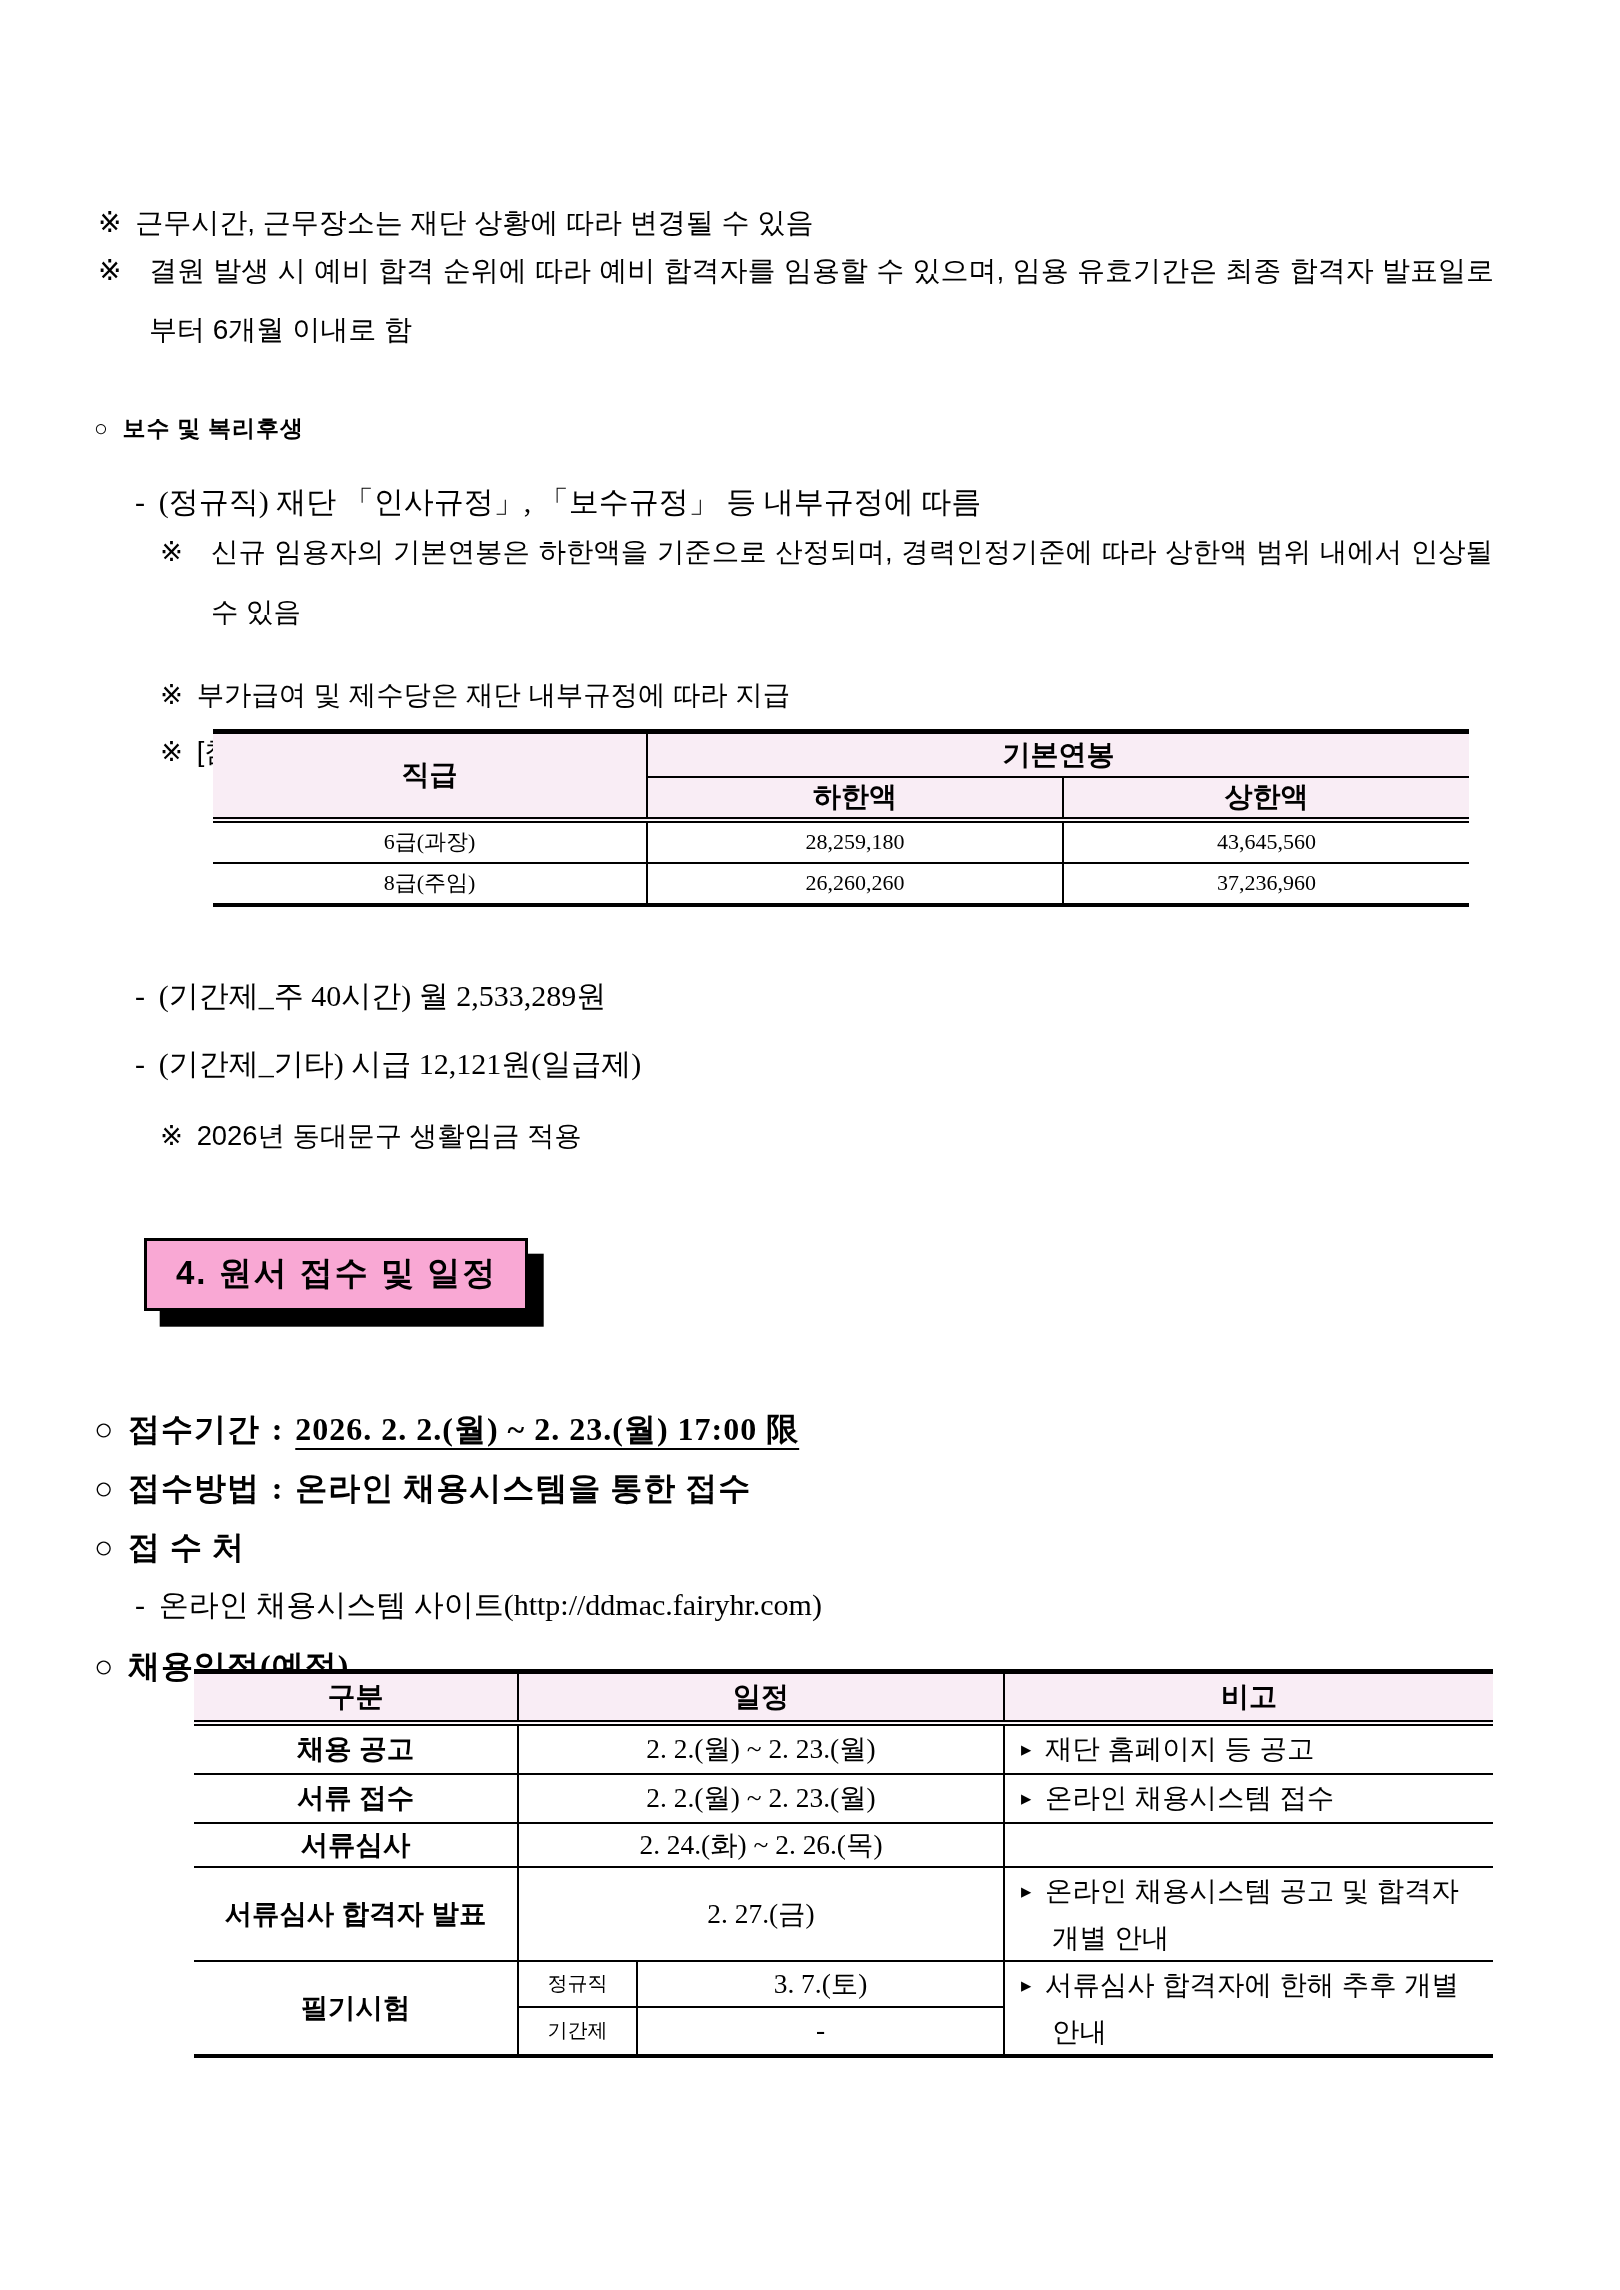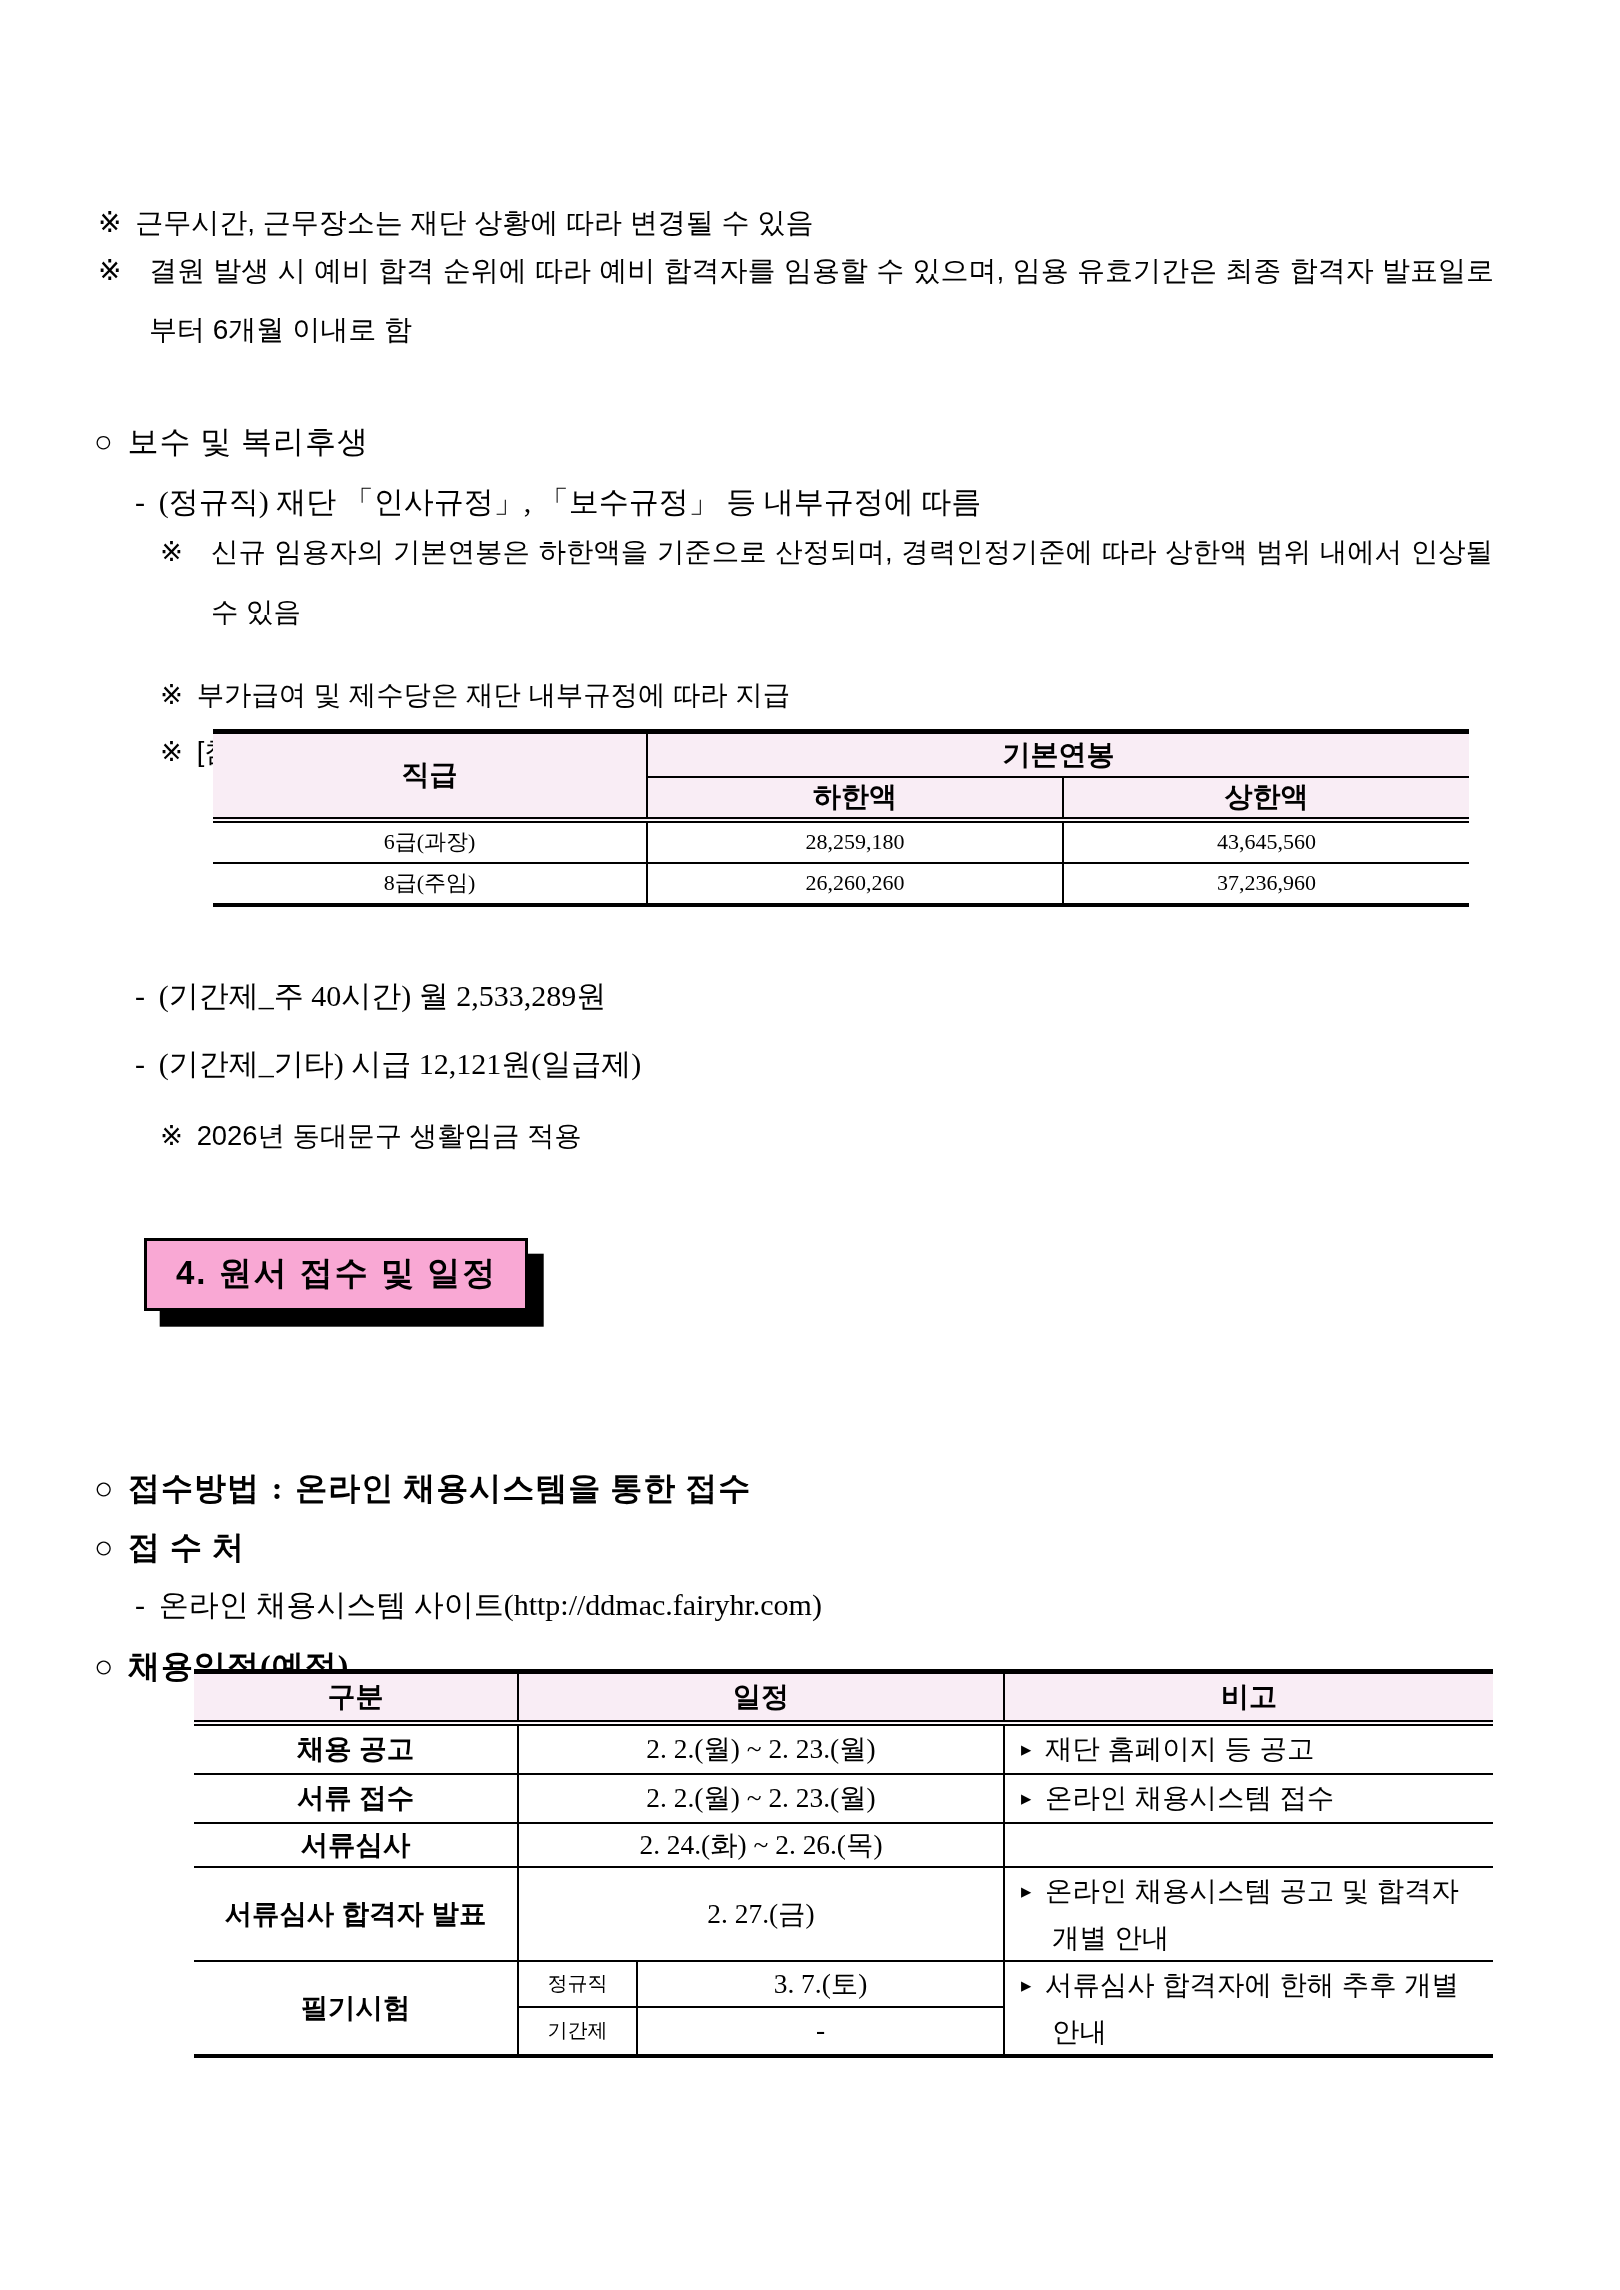--- a/index.html
+++ b/index.html
@@ -9,21 +9,21 @@
   }
   .doc{position:relative;width:1620px;height:2291px;}
   .abs{position:absolute;}
   
   .sans{font-family:"Liberation Sans","DejaVu Sans",sans-serif;}
   .note1{left:98px;top:176px;font-size:28px;}
   .note2{left:98px;top:241px;width:1396px;font-size:28px;line-height:59px;text-align:justify;}
   .hang .mark{position:absolute;left:0;top:0;}
   .hang .txt{display:block;padding-left:51px;}
   .mark{margin-right:13.7px;}
-  .sec-title{font-size:31px;font-weight:normal;letter-spacing:1px;}
+  .sec-title{font-size:23px;font-weight:bold;letter-spacing:1px;}
   .comp-title{left:94px;top:390px;}
   .dash-line{font-size:30px;}
   .dash1{left:135px;top:452px;}
   .dash2{left:135px;top:946px;}
   .dash3{left:135px;top:1014px;}
   .subnote{font-size:27.4px;line-height:60px;}
   .sn1{left:160px;top:522px;width:1333px;text-align:justify;}
   .sn2{left:160px;top:638px;}
   .sn3{left:160px;top:695px;}
   .sn4{left:160px;top:1079px;}
@@ -111,20 +111,21 @@
 
   <p class="abs dash-line dash2"><span class="mark">-</span><span>(기간제_주 40시간) 월 2,533,289원</span></p>
 
   <p class="abs dash-line dash3"><span class="mark">-</span><span>(기간제_기타) 시급 12,121원(일급제)</span></p>
 
   <p class="abs subnote sans sn4"><span class="mark">※</span><span>2026년 동대문구 생활임금 적용</span></p>
 
 
   <div class="abs box4"><span>4. 원서 접수 및 일정</span></div>
 
+  <p class="abs oline l-period"><span class="mark">○</span><span>접수기간</span><span class="colon">:</span><span class="uline">2026. 2. 2.(월) ~ 2. 23.(월) 17:00 限</span></p>
 
   <p class="abs oline l-method"><span class="mark">○</span><span>접수방법</span><span class="colon">:</span><span>온라인 채용시스템을 통한 접수</span></p>
 
   <p class="abs oline l-office"><span class="mark">○</span><span>접 수 처</span></p>
 
   <p class="abs dash-line l-site"><span class="mark">-</span><span>온라인 채용시스템 사이트(http://ddmac.fairyhr.com)</span></p>
 
   <p class="abs oline l-sched"><span class="mark">○</span><span>채용일정(예정)</span></p>
 
   <table class="abs t sched">

